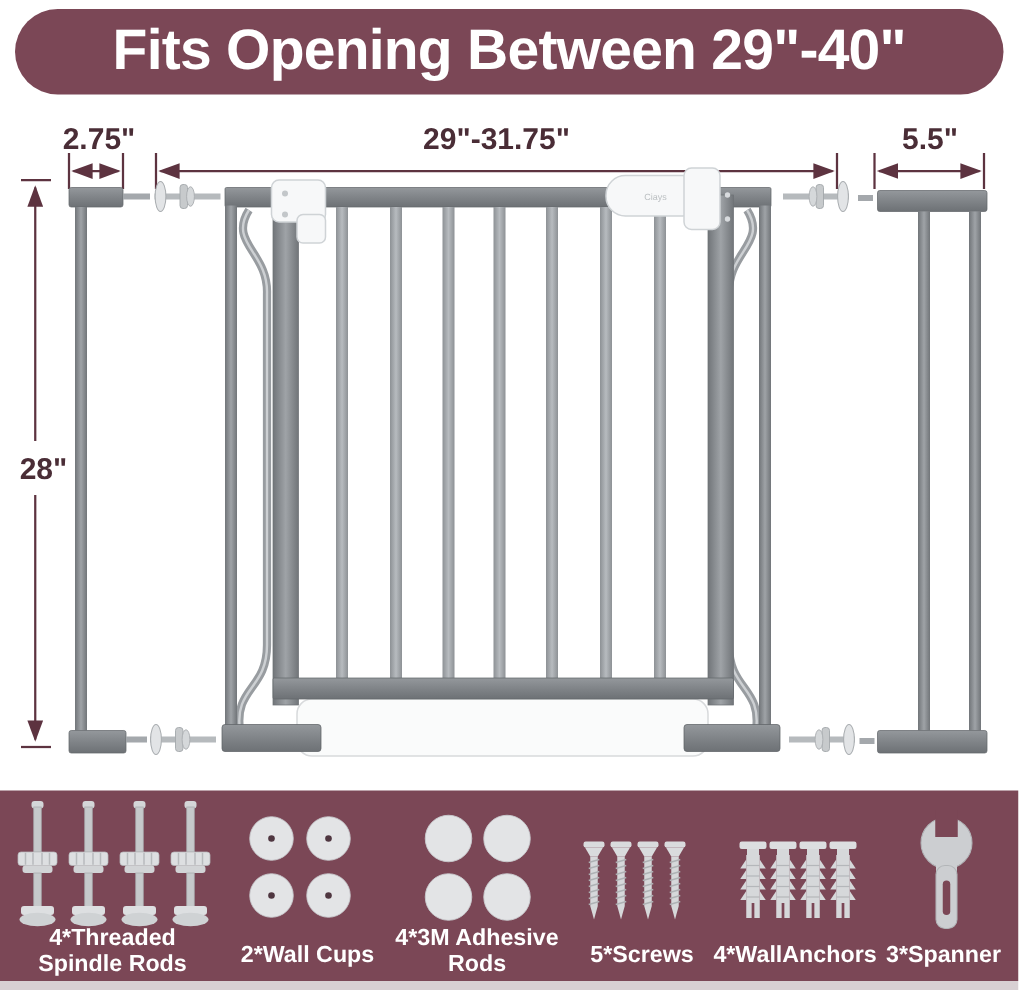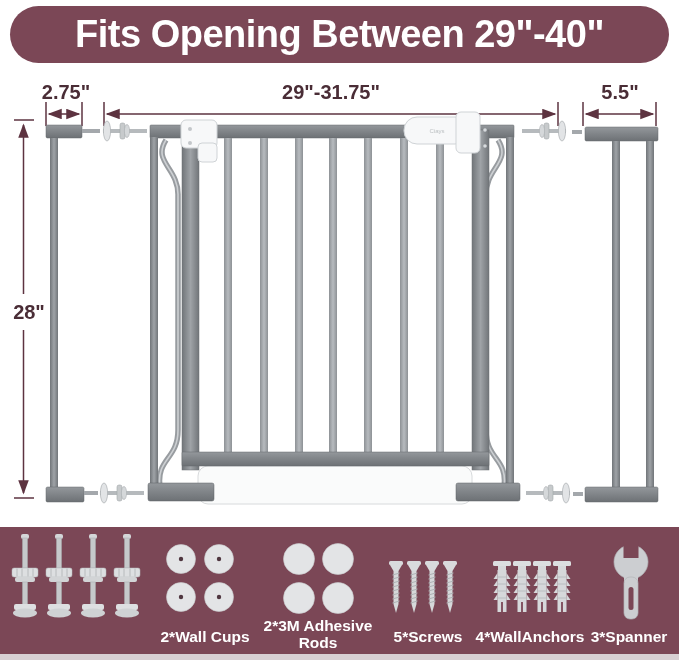--- a/index.html
+++ b/index.html
@@ -296,26 +296,28 @@
 
 <svg class="acc-icon" style="left:603px;top:540px" width="56" height="80">
   <circle cx="28" cy="22" r="17" fill="#ccced1" stroke="#b2b5b8" stroke-width="0.7"></circle>
   <rect x="20.5" y="-2" width="15" height="20" fill="#7b4756"></rect>
   <rect x="21" y="32" width="14" height="10" fill="#ccced1"></rect>
   <rect x="21" y="37" width="14" height="42" rx="6" fill="#ccced1" stroke="#b2b5b8" stroke-width="0.7"></rect>
   <rect x="25.5" y="47" width="5" height="23" rx="2.5" fill="#7b4756"></rect>
 </svg>
 
 <div class="acc-label" style="left:3px;top:618px;width:144px">
+  <div>4*Threaded</div>
+    <div>Spindle Rods</div>
 </div>
 <div class="acc-label" style="left:143px;top:629px;width:124px">
   <div>2*Wall Cups</div>
 </div>
 <div class="acc-label" style="left:256px;top:618px;width:124px">
-  <div>2*3M Adhesive</div>
+  <div>4*3M Adhesive</div>
     <div>Rods</div>
 </div>
 <div class="acc-label" style="left:368px;top:629px;width:120px">
   <div>5*Screws</div>
 </div>
 <div class="acc-label" style="left:463px;top:629px;width:134px">
   <div>4*WallAnchors</div>
 </div>
 <div class="acc-label" style="left:579px;top:629px;width:100px">
   <div>3*Spanner</div>

